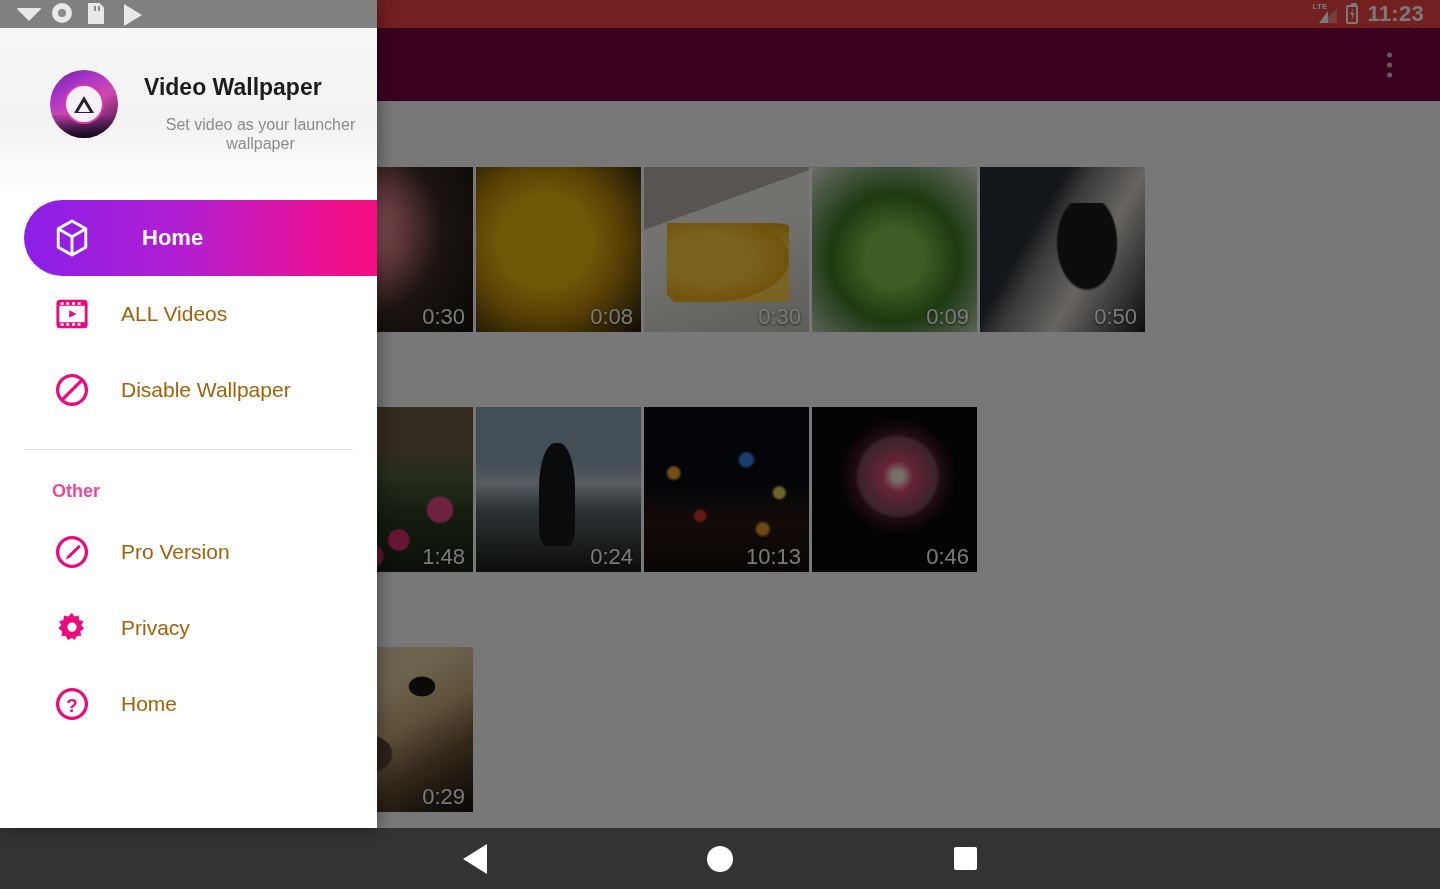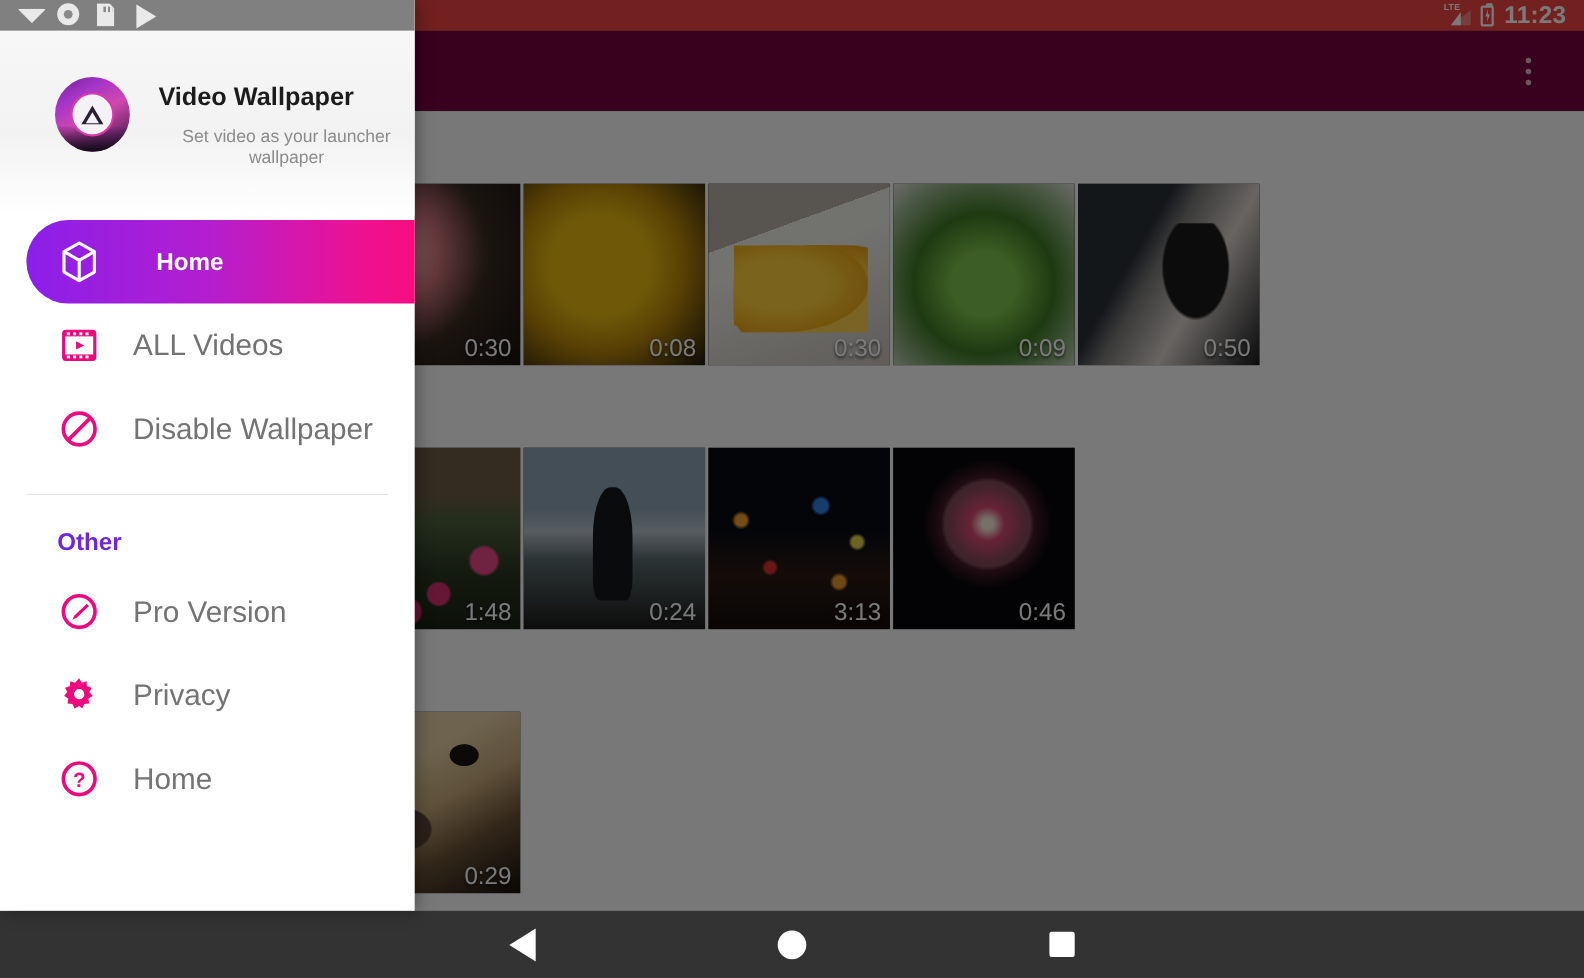--- a/index.html
+++ b/index.html
@@ -248,26 +248,26 @@
     padding-left:50px;
   }
   .nav-item.active {
     margin:0 0 0 24px;
     border-radius:40px 0 0 40px;
     background:linear-gradient(90deg,#8b1fe8 0%,#b31ed0 40%,#ee1190 75%,#ff0a6c 100%);
     padding-left:26px;
     width:409px;
   }
   .nav-ico { width:44px; flex:0 0 auto; display:flex; align-items:center; justify-content:center; }
-  .nav-label { font-size:27px; color:#737373; margin-left:27px; }
+  .nav-label { font-size:21px; color:#a16207; margin-left:27px; }
   .nav-item.active .nav-label { color:#ffffff; font-weight:bold; margin-left:48px; font-size:22px; }
 
   .divider { height:1px; background:#e4e4e4; margin:21px 24px 0 24px; }
   .section-title {
-    font-size:22px; font-weight:bold; color:#6d28d9;
+    font-size:18px; font-weight:bold; color:#ec4899;
     padding:32px 0 0 52px; line-height:1;
   }
   .other-list { padding-top:14px; }
 </style>
 </head>
 <body>
 
 <div id="root">
 
   <div class="app-layer">
@@ -321,21 +321,21 @@
           <div class="thumb">
             <div class="ph t-tulip"></div>
             <div class="dur">1:48</div>
           </div>
           <div class="thumb">
             <div class="ph t-cliff"></div>
             <div class="dur">0:24</div>
           </div>
           <div class="thumb">
             <div class="ph t-city"></div>
-            <div class="dur">3:13</div>
+            <div class="dur">10:13</div>
           </div>
           <div class="thumb">
             <div class="ph t-firework"></div>
             <div class="dur">0:46</div>
           </div>
         </div>
       <div class="row" id="row2" style="left:308px; top:546px;">
           <div class="thumb">
             <div class="ph t-dog"></div>
             <div class="dur">0:29</div>

